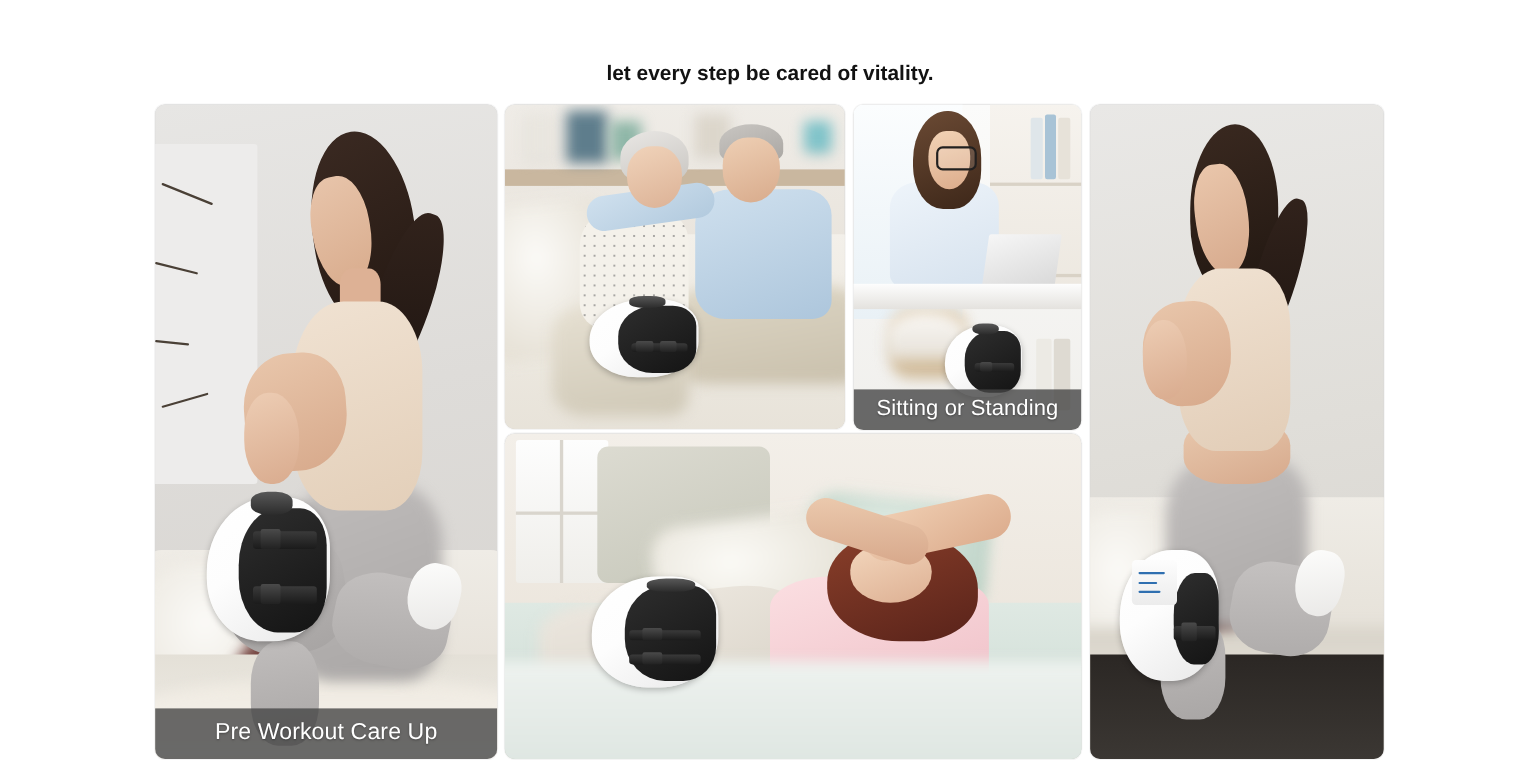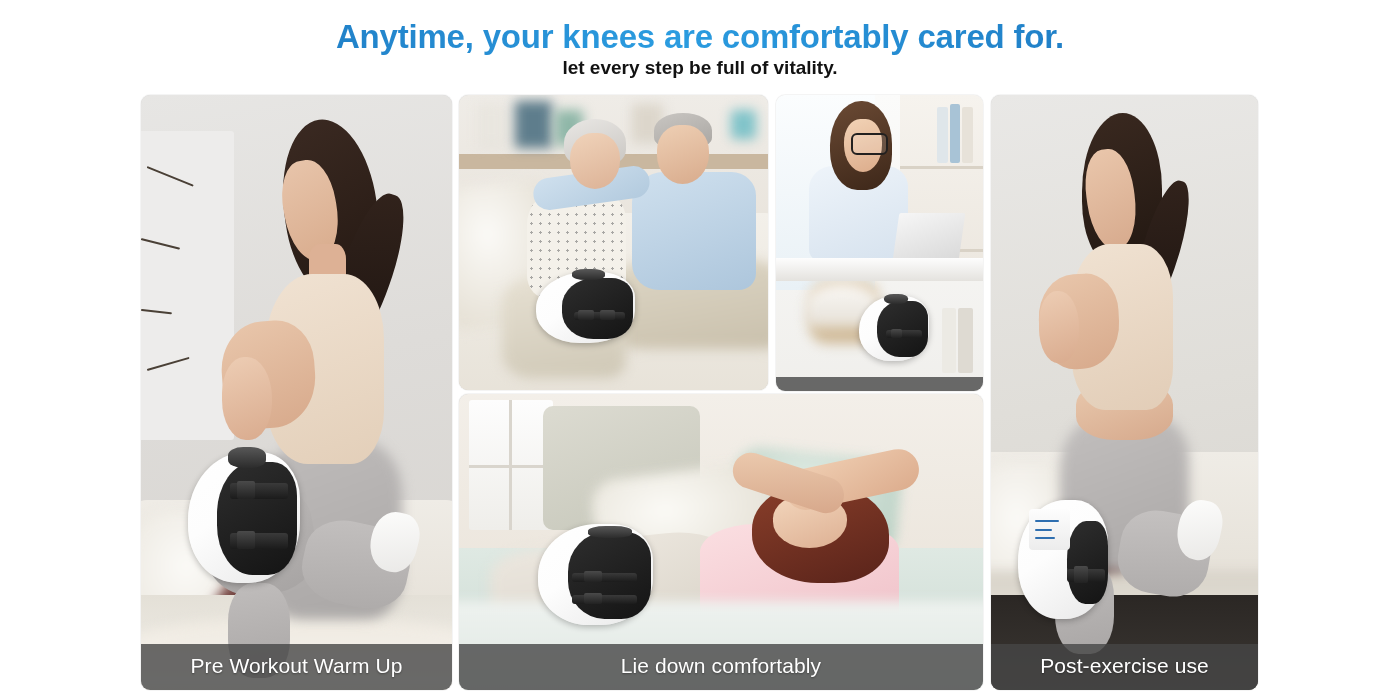--- a/index.html
+++ b/index.html
@@ -226,22 +226,21 @@
     background:linear-gradient(170deg,#c0bdbc,#a9a6a5);border-radius:40%;}
   .p4-devpanel{position:absolute;left:12%;top:8%;width:46%;height:34%;
     background:linear-gradient(180deg,#fdfdfd,#ececec);border-radius:4px;}
   .p4-devline{position:absolute;background:#2f6fb0;height:2px;border-radius:2px;}
 </style>
 </head>
 <body>
 
 <div class="page">
 
-  <div class="headline">Anytime, your knees are comfortably cared for.</div>
-  <div class="subhead">let every step be full of vitality.</div>
+  <div class="subhead">let every step be cared of vitality.</div>
 
   <div class="panel" id="p1">
     <div class="scene">
       <div class="wall p1-wall"></div>
       <div class="p1-art"></div>
       <div class="p1-twig" style="left:2%;top:12%;width:16%;transform:rotate(22deg);"></div>
       <div class="p1-twig" style="left:0%;top:24%;width:13%;transform:rotate(14deg);"></div>
       <div class="p1-twig" style="left:0%;top:36%;width:10%;transform:rotate(6deg);"></div>
       <div class="p1-twig" style="left:2%;top:46%;width:14%;transform:rotate(-16deg);"></div>
       <div class="p1-sofa"></div>
@@ -266,21 +265,21 @@
       <div class="dev" style="left:15%;top:60%;width:36%;height:22%;">
         <div class="shell"></div>
         <div class="pad"></div>
         <div class="panelbtn"></div>
         <div class="strap" style="top:24%;"></div>
         <div class="strap" style="top:62%;"></div>
         <div class="buckle" style="left:44%;top:22%;"></div>
         <div class="buckle" style="left:44%;top:60%;"></div>
       </div>
     </div>
-    <div class="cap">Pre Workout Warm Up</div>
+    <div class="cap">Pre Workout Care Up</div>
   </div>
 
   <div class="panel" id="p2">
     <div class="scene">
       <div class="wall p2-wall"></div>
       <div class="p2-shelf"></div>
       <div class="p2-frame soft" style="left:6%;top:3%;width:9%;height:14%;background:#e9e6df;"></div>
       <div class="p2-frame soft" style="left:18%;top:2%;width:12%;height:16%;background:#5e7d8c;"></div>
       <div class="p2-frame soft" style="left:31%;top:5%;width:9%;height:12%;background:#8fb7a8;"></div>
       <div class="p2-frame soft" style="left:56%;top:3%;width:10%;height:13%;background:#dcd6cb;"></div>
@@ -334,20 +333,21 @@
 
       <div class="dev" style="left:40%;top:68%;width:34%;height:22%;">
         <div class="shell"></div>
         <div class="pad"></div>
         <div class="panelbtn"></div>
         <div class="strap" style="top:52%;"></div>
         <div class="buckle" style="left:46%;top:50%;"></div>
       </div>
     </div>
     <div class="cap two">
+      <div>Sitting or Standing</div>
     </div>
   </div>
 
   <div class="panel" id="p5">
     <div class="scene">
       <div class="wall p5-wall"></div>
       <div class="p5-win"></div>
       <div class="p5-winbar" style="left:2%;top:24%;width:16%;height:3px;"></div>
       <div class="p5-winbar" style="left:9.5%;top:2%;width:3px;height:44%;"></div>
       <div class="p5-head"></div>
@@ -368,21 +368,20 @@
       <div class="dev" style="left:15%;top:44%;width:22%;height:34%;">
         <div class="shell"></div>
         <div class="pad"></div>
         <div class="panelbtn" style="left:44%;top:2%;width:38%;height:12%;"></div>
         <div class="strap" style="top:48%;left:30%;width:56%;height:9%;"></div>
         <div class="strap" style="top:70%;left:30%;width:56%;height:9%;"></div>
         <div class="buckle" style="left:40%;top:46%;height:11%;"></div>
         <div class="buckle" style="left:40%;top:68%;height:11%;"></div>
       </div>
     </div>
-    <div class="cap">Lie down comfortably</div>
   </div>
 
   <div class="panel" id="p4">
     <div class="scene">
       <div class="wall p4-wall"></div>
       <div class="p4-sofa"></div>
       <div class="p4-cush soft"></div>
       <div class="p4-pillow soft"></div>
       <div class="p4-rug soft"></div>
       <div class="p4-floor"></div>
@@ -404,16 +403,15 @@
         <div class="pad" style="left:54%;top:18%;width:46%;height:70%;"></div>
         <div class="p4-devpanel">
           <div class="p4-devline" style="left:16%;top:26%;width:56%;"></div>
           <div class="p4-devline" style="left:16%;top:48%;width:40%;"></div>
           <div class="p4-devline" style="left:16%;top:70%;width:48%;"></div>
         </div>
         <div class="strap" style="top:58%;left:54%;width:42%;height:11%;"></div>
         <div class="buckle" style="left:62%;top:56%;"></div>
       </div>
     </div>
-    <div class="cap">Post-exercise use</div>
   </div>
 
 </div>
 
 </body></html>

